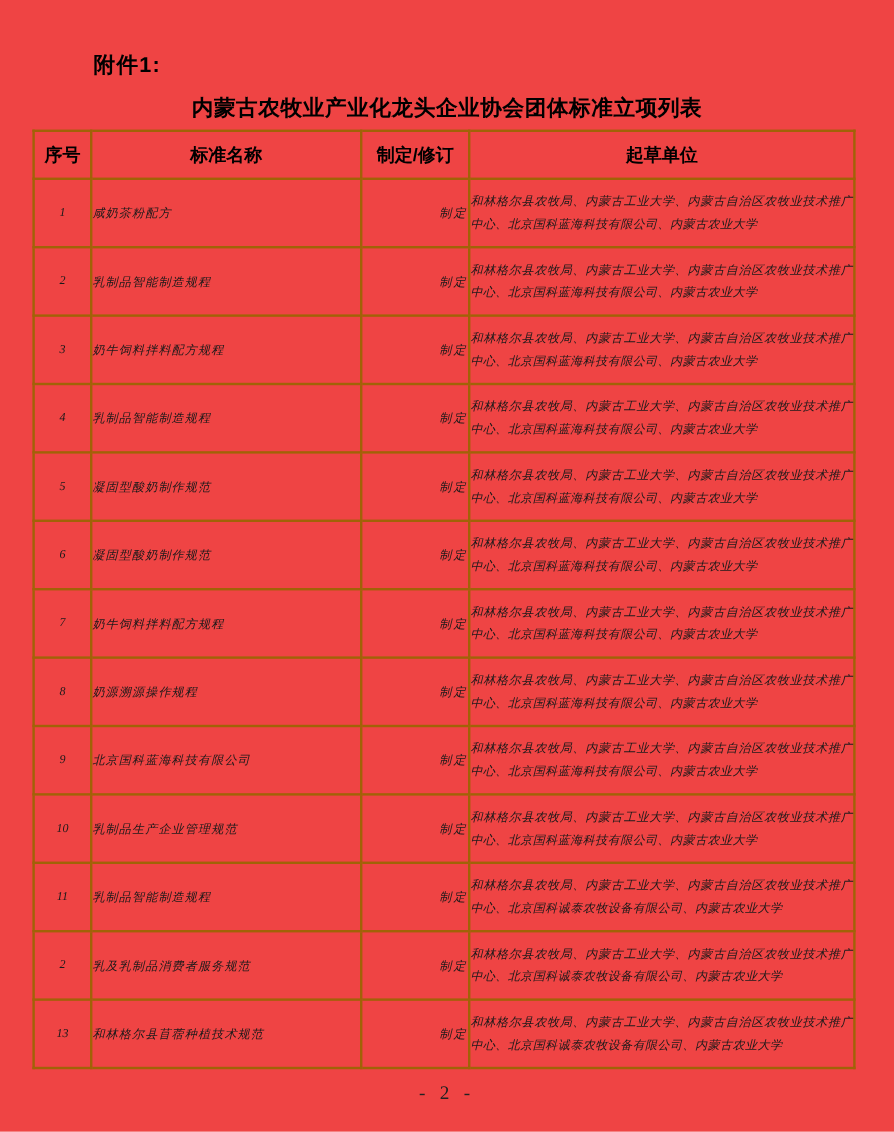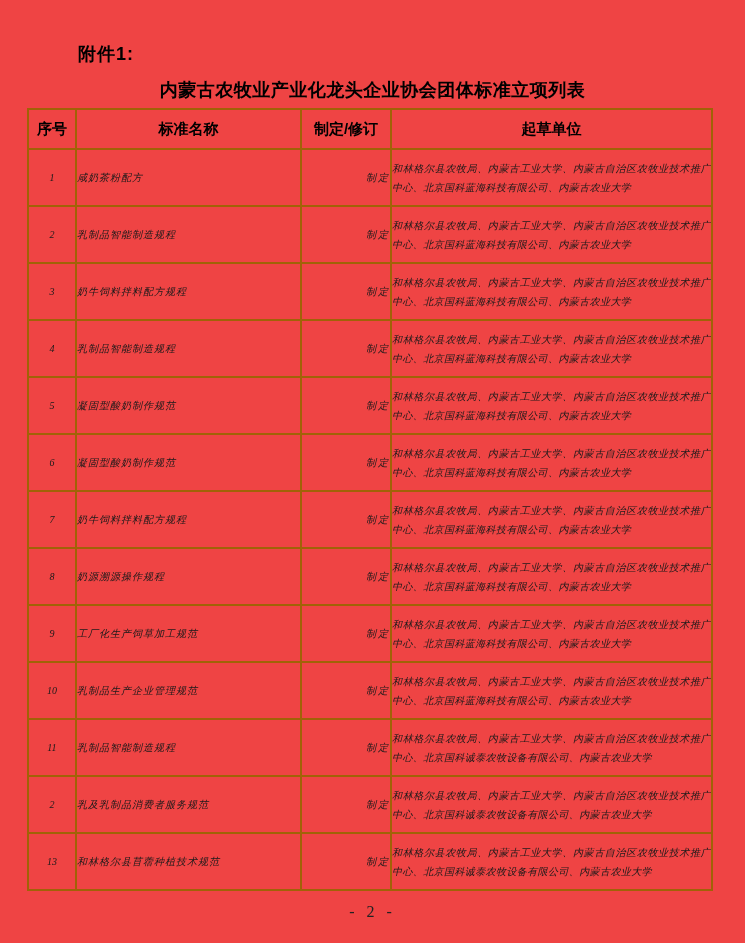--- a/index.html
+++ b/index.html
@@ -186,21 +186,21 @@
 
     <tr>
       <td class="cell-no">8</td>
       <td class="cell-name">奶源溯源操作规程</td>
       <td class="cell-type">制定</td>
       <td class="cell-unit">和林格尔县农牧局、内蒙古工业大学、内蒙古自治区农牧业技术推广中心、北京国科蓝海科技有限公司、内蒙古农业大学</td>
     </tr>
 
     <tr>
       <td class="cell-no">9</td>
-      <td class="cell-name">工厂化生产饲草加工规范</td>
+      <td class="cell-name">北京国科蓝海科技有限公司</td>
       <td class="cell-type">制定</td>
       <td class="cell-unit">和林格尔县农牧局、内蒙古工业大学、内蒙古自治区农牧业技术推广中心、北京国科蓝海科技有限公司、内蒙古农业大学</td>
     </tr>
 
     <tr>
       <td class="cell-no">10</td>
       <td class="cell-name">乳制品生产企业管理规范</td>
       <td class="cell-type">制定</td>
       <td class="cell-unit">和林格尔县农牧局、内蒙古工业大学、内蒙古自治区农牧业技术推广中心、北京国科蓝海科技有限公司、内蒙古农业大学</td>
     </tr>

